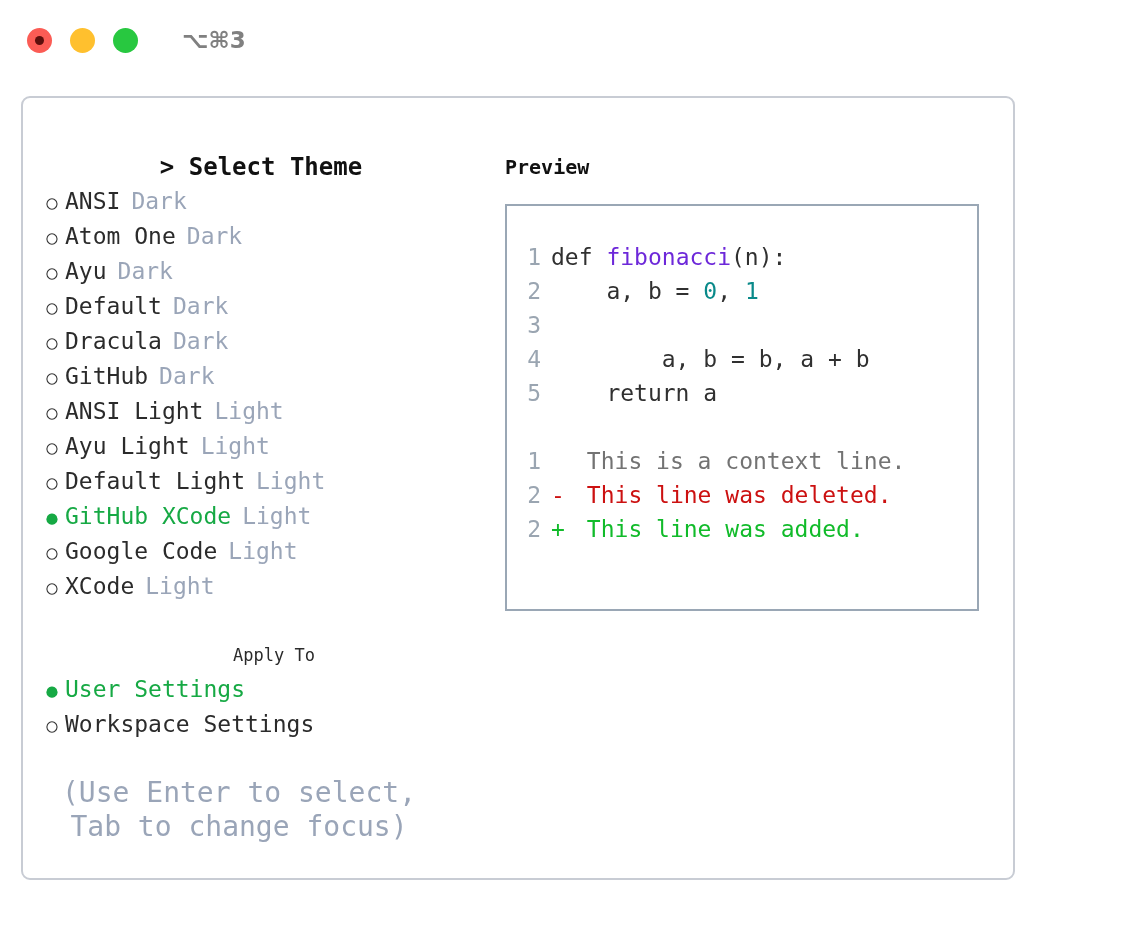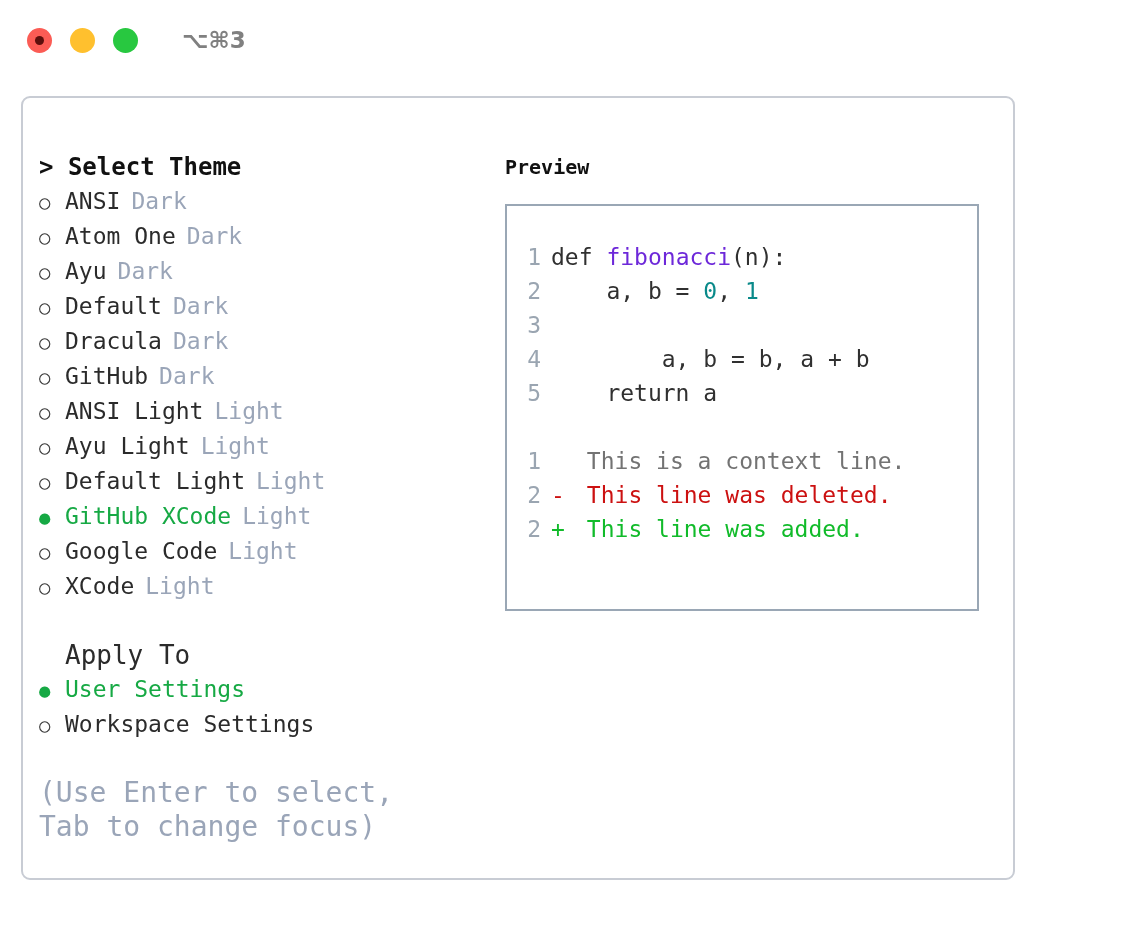--- a/index.html
+++ b/index.html
@@ -87,20 +87,21 @@
     width: 100%;
     height: 100%;
     display: flex;
   }
 
   
   .left-col {
     width: 460px;
     padding: 52px 0 0 16px;
     box-sizing: border-box;
+    text-align: center;
   }
 
   .section-title {
     font-size: 24px;
     font-weight: bold;
     color: #111111;
     line-height: 34px;
     white-space: pre;
   }
 
@@ -123,21 +124,21 @@
   .opt-label { color: #2b2b2b; }
   .opt-row.selected .opt-label { color: #16a944; }
   .opt-badge {
     color: #9aa5b8;
     margin-left: 11px;
   }
 
   .apply-heading {
     margin-top: 34px;
     padding-left: 26px;
-    font-size: 26px;
+    font-size: 17px;
     color: #2b2b2b;
     line-height: 34px;
     white-space: pre;
   }
 
   .hint {
     margin-top: 34px;
     font-size: 28px;
     color: #9aa5b8;
     line-height: 34px;

